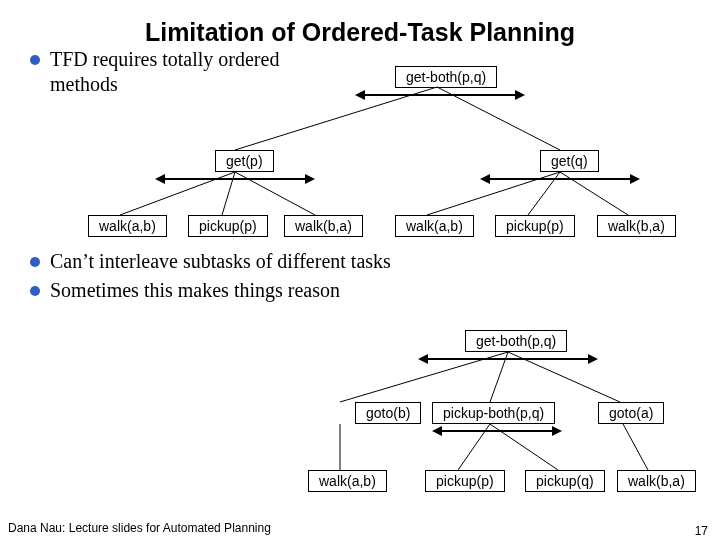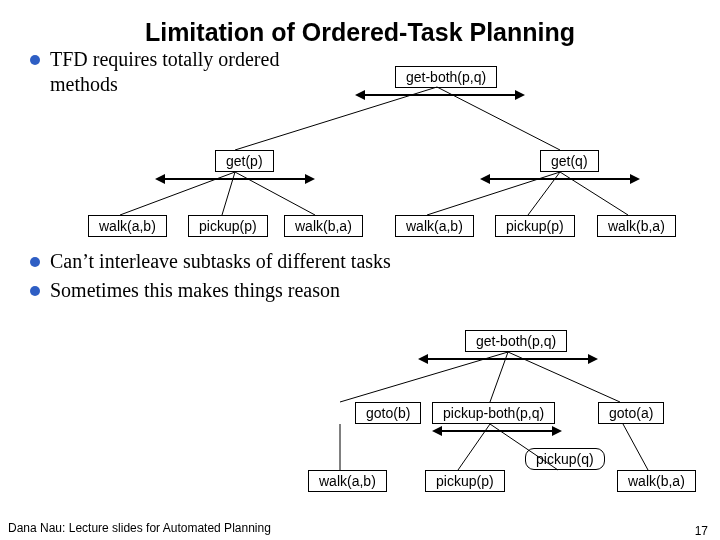--- a/index.html
+++ b/index.html
@@ -151,21 +151,21 @@
   </div>
 </div>
 
 <div class="node" style="left:465px; top:330px;">get-both(p,q)</div>
 <div class="node" style="left:315px; top:402px;margin-left:40px;">goto(b)</div>
 <div class="node" style="left:432px; top:402px;">pickup-both(p,q)</div>
 <div class="node" style="left:598px; top:402px;">goto(a)</div>
 
 <div class="node" style="left:308px; top:470px;">walk(a,b)</div>
 <div class="node" style="left:425px; top:470px;">pickup(p)</div>
-<div class="node" style="left:525px; top:448px;border-radius:9px;">pickup(q)</div>
+<div class="node" style="left:525px; top:470px;">pickup(q)</div>
 <div class="node" style="left:617px; top:470px;">walk(b,a)</div>
 
 <div class="arrow-l" style="left:418px; top:354px;"></div>
 <div class="line" style="left:428px; top:358px; width:160px; height:2px;"></div>
 <div class="arrow-r" style="left:588px; top:354px;"></div>
 
 <div class="arrow-l" style="left:432px; top:426px;"></div>
 <div class="line" style="left:442px; top:430px; width:110px; height:2px;"></div>
 <div class="arrow-r" style="left:552px; top:426px;"></div>
 

